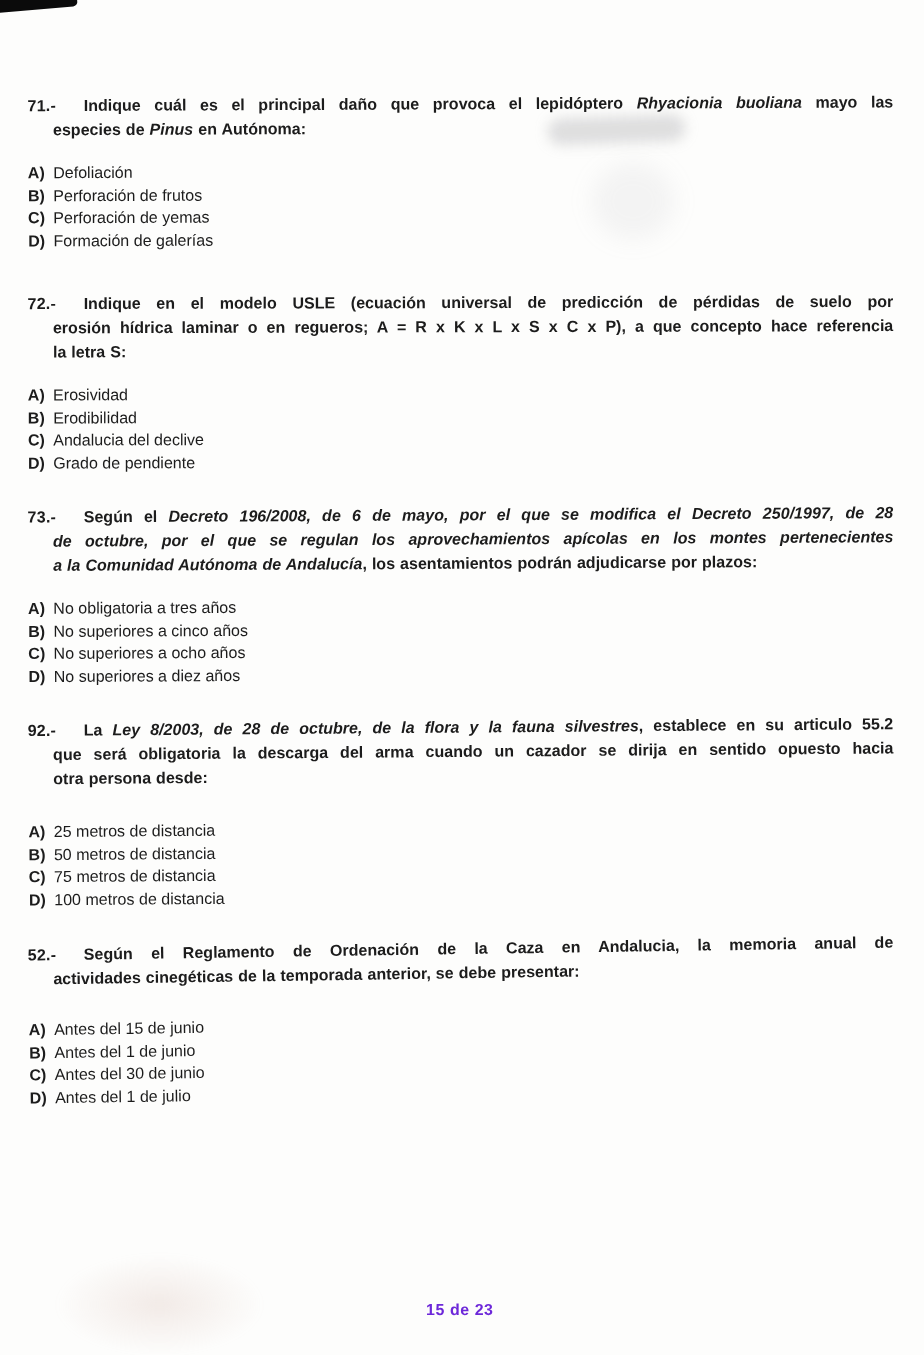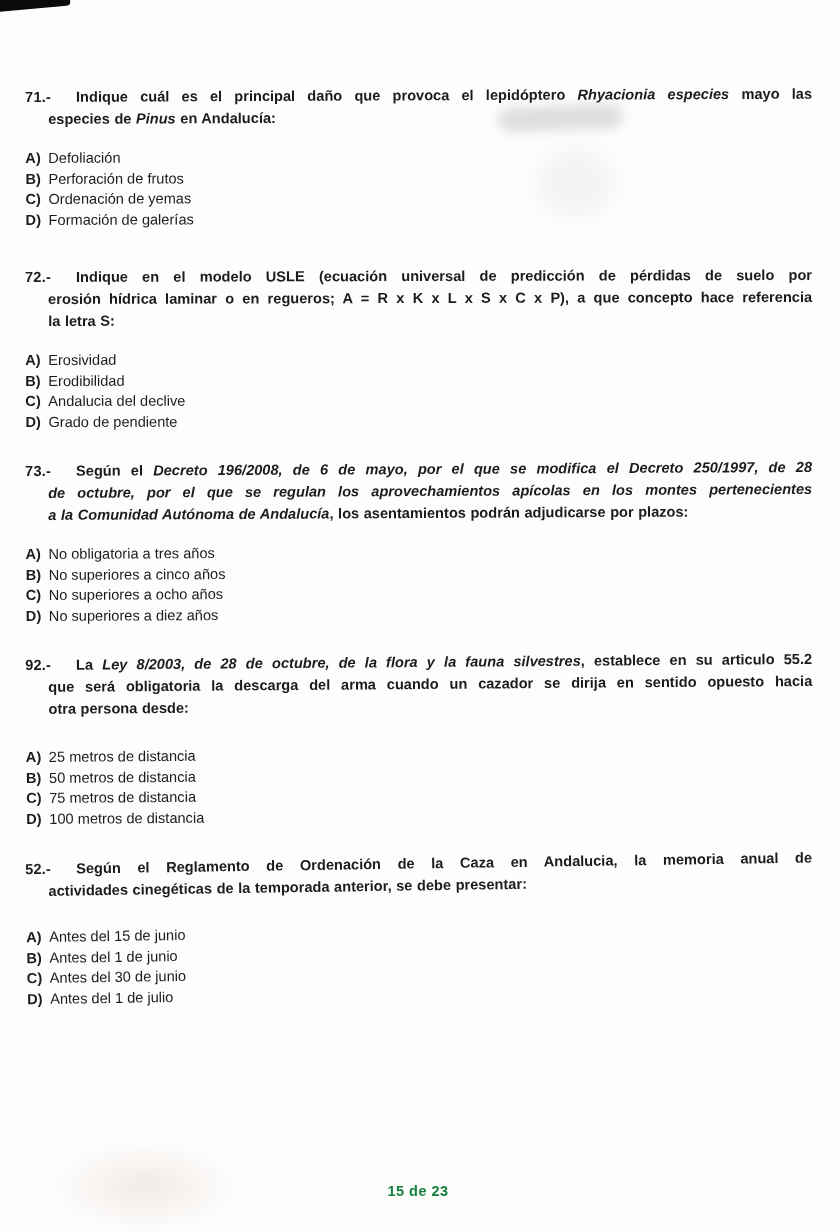--- a/index.html
+++ b/index.html
@@ -101,52 +101,52 @@
   }
 
   .footer {
     position: absolute;
     top: 1183px;
     left: 0;
     width: 836px;
     text-align: center;
     font-size: 14.5px;
     font-weight: 600;
-    color: #15803d;
+    color: #6d28d9;
     letter-spacing: 0.5px;
   }
 </style>
 </head>
 <body>
 
 <div class="page">
   <div class="corner-mark"></div>
   <div class="smudge smudge-ghost-1"></div>
   <div class="smudge smudge-ghost-2"></div>
   <div class="smudge smudge-stamp"></div>
 
   <main id="questions-root">
       <section class="question q1">
     <span class="q-num">71.-</span>
     <div class="q-text">
-          <div class="q-line first"><span>Indique cuál es el principal daño que provoca el lepidóptero </span><span class="it">Rhyacionia especies</span><span> mayo las</span></div>
-          <div class="q-line last"><span>especies de </span><span class="it">Pinus</span><span> en Andalucía:</span></div>
+          <div class="q-line first"><span>Indique cuál es el principal daño que provoca el lepidóptero </span><span class="it">Rhyacionia buoliana</span><span> mayo las</span></div>
+          <div class="q-line last"><span>especies de </span><span class="it">Pinus</span><span> en Autónoma:</span></div>
         </div>
     <ul class="options">
           <li class="option">
     <span class="opt-letter">A)</span>
     <span class="opt-text">Defoliación</span>
   </li>
           <li class="option">
     <span class="opt-letter">B)</span>
     <span class="opt-text">Perforación de frutos</span>
   </li>
           <li class="option">
     <span class="opt-letter">C)</span>
-    <span class="opt-text">Ordenación de yemas</span>
+    <span class="opt-text">Perforación de yemas</span>
   </li>
           <li class="option">
     <span class="opt-letter">D)</span>
     <span class="opt-text">Formación de galerías</span>
   </li>
         </ul>
   </section>
       <section class="question q2">
     <span class="q-num">72.-</span>
     <div class="q-text">

